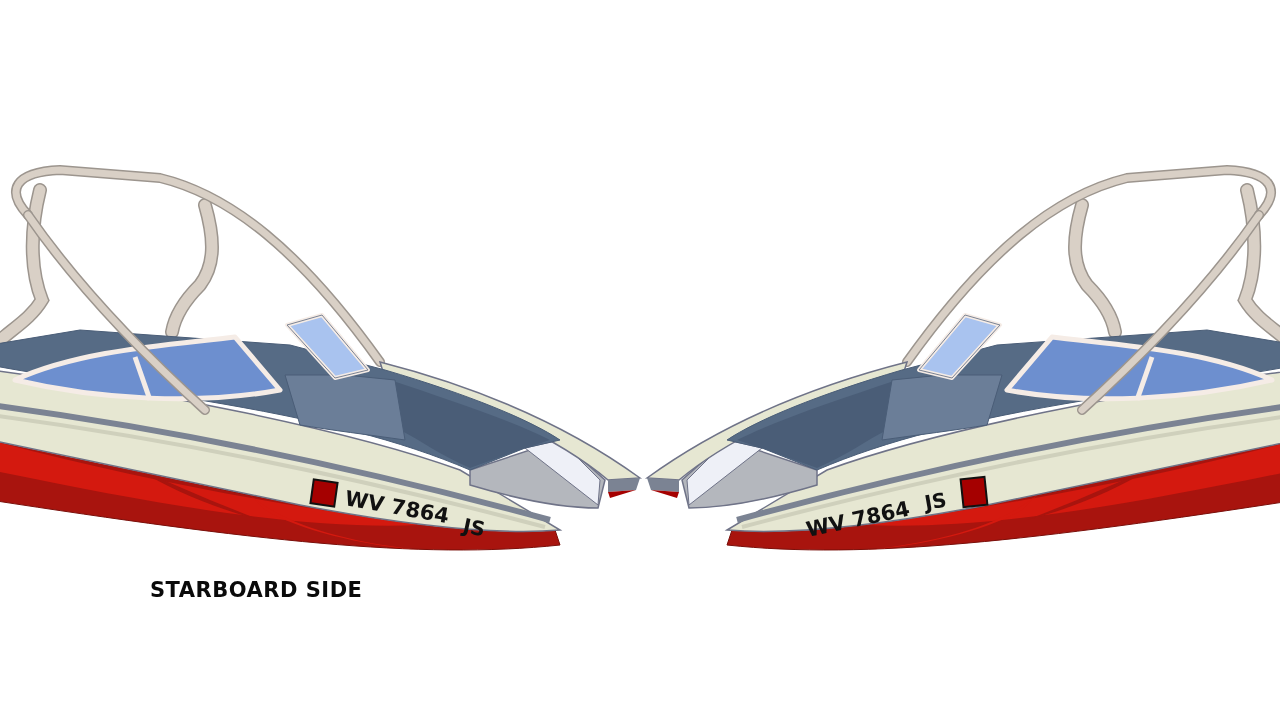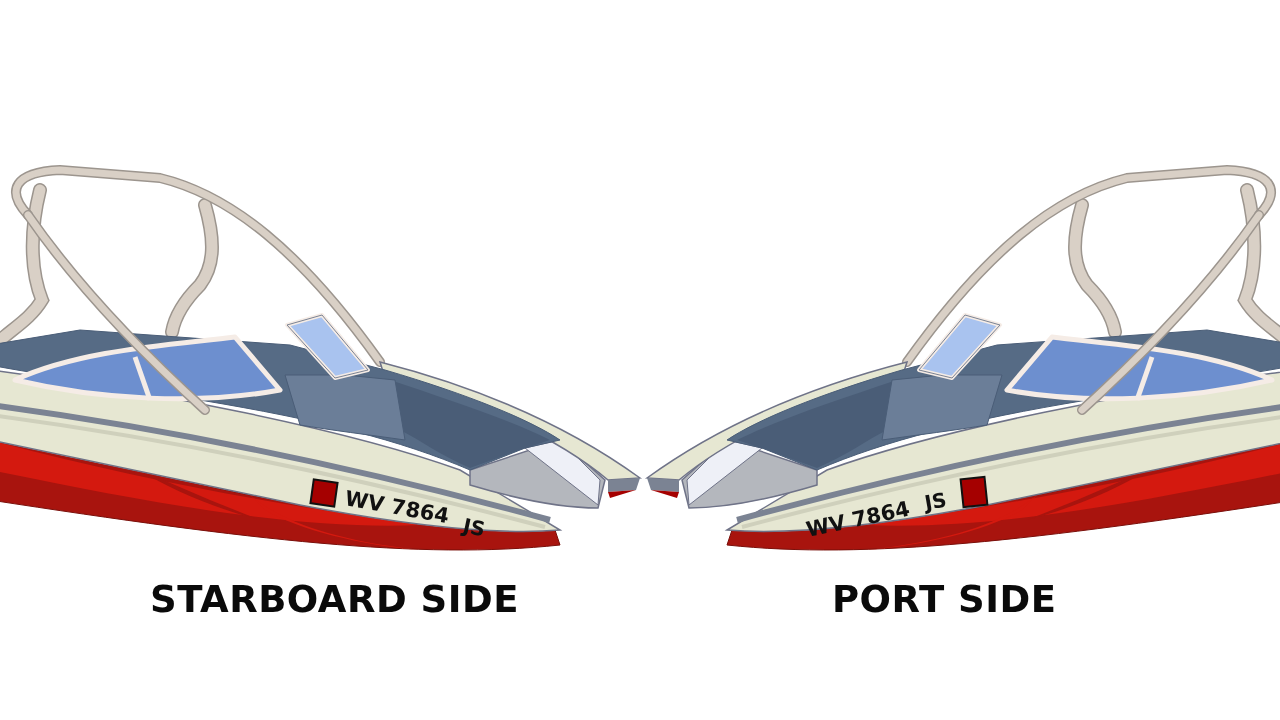--- a/index.html
+++ b/index.html
@@ -1,20 +1,20 @@
 <!DOCTYPE html>
 <html><head>
   <meta charset="utf-8">
   <style>
     html, body { margin: 0; padding: 0; background: #ffffff; }
     body { width: 1280px; height: 720px; position: relative; overflow: hidden;
            font-family: "Liberation Sans", "DejaVu Sans", sans-serif; }
     .stage { position: absolute; left: 0; top: 0; width: 1280px; height: 720px; }
     svg.boats { position: absolute; left: 0; top: 0; width: 1280px; height: 720px; }
-    .caption { position: absolute; top: 578px; font-weight: 700; font-size: 37px;
+    .caption { position: absolute; top: 578px; font-weight: 700; font-size: 21px;
                color: #0a0a0a; letter-spacing: 0.5px; white-space: nowrap;
                font-family: "DejaVu Sans", "Liberation Sans", sans-serif; }
     .caption.starboard { left: 150px; }
     .caption.port { left: 832px; }
     .reg { font-family: "DejaVu Sans", "Liberation Sans", sans-serif; font-weight: 600; }
   </style>
 </head>
 <body>
 
 <div class="stage">
@@ -75,14 +75,13 @@
       <g transform="translate(1287,0) scale(-1,1)">
         <use href="#boat"></use>
       </g>
       <rect x="962" y="478" width="24" height="28" fill="#a50000" stroke="#111" stroke-width="2" transform="rotate(-6 974 492)"></rect>
       <text class="reg" x="808" y="537" font-size="21" fill="#111" transform="rotate(-12 808 537)">WV 7864</text>
       <text class="reg" x="926" y="510" font-size="20" fill="#111" transform="rotate(-10 926 510)">JS</text>
     </g>
   </svg>
 
   <div class="caption starboard">STARBOARD SIDE</div>
-  <div class="caption port">PORT SIDE</div>
 </div>
 
 </body></html>

